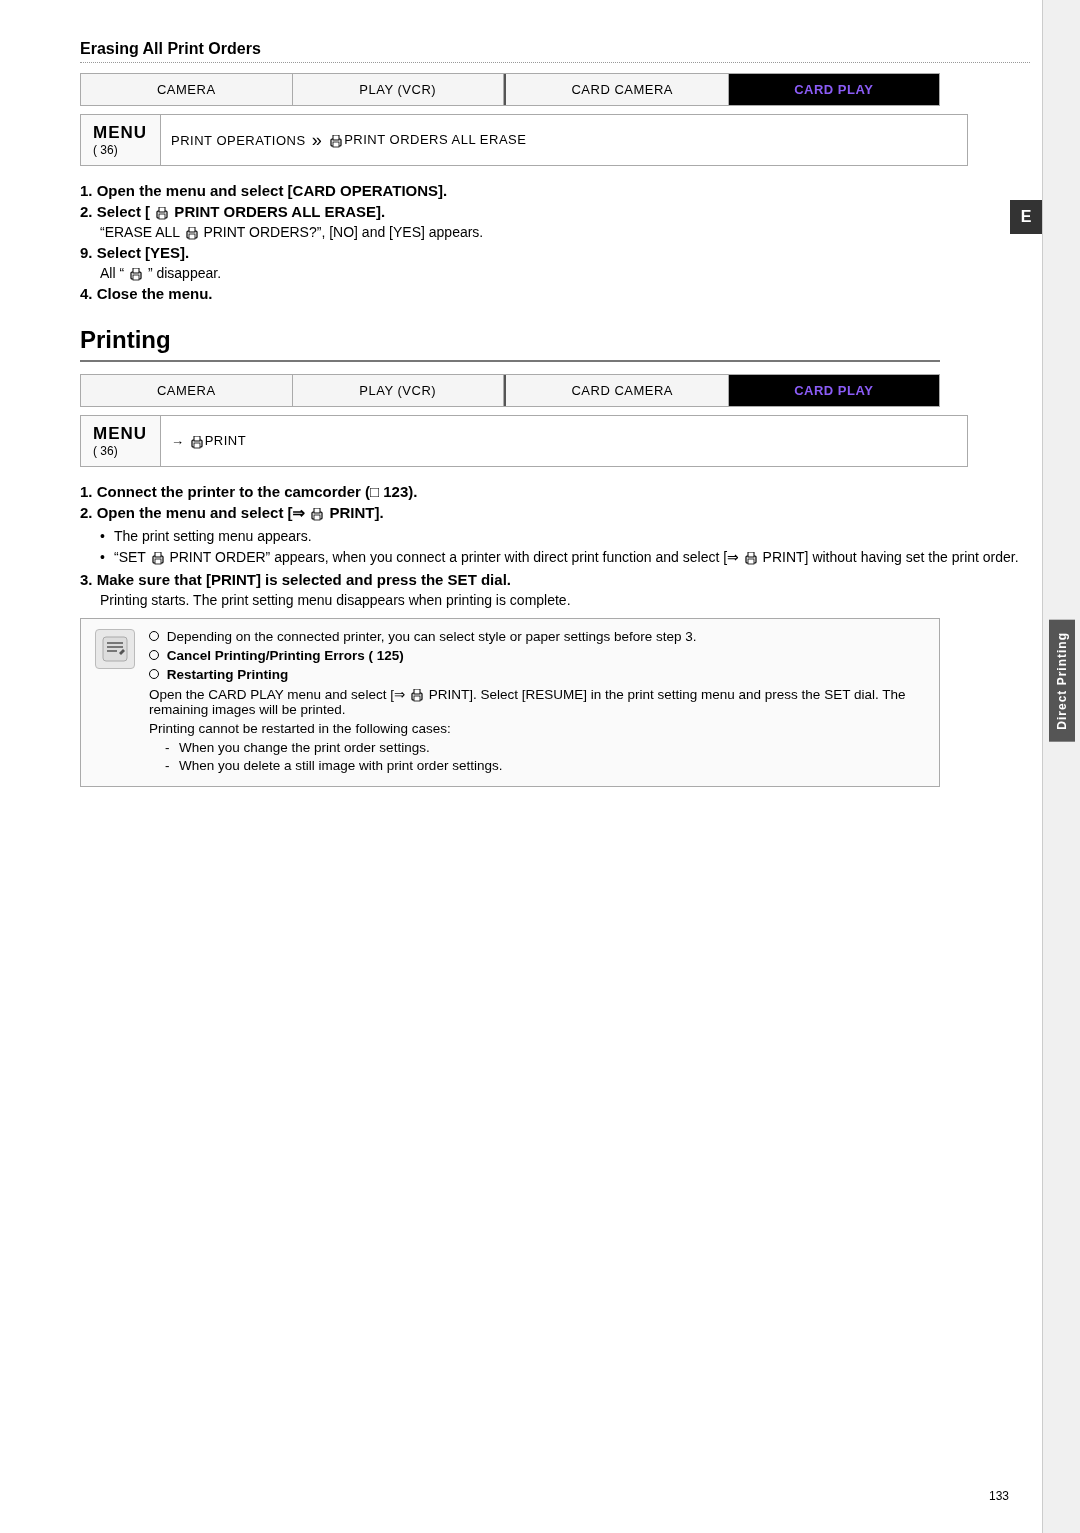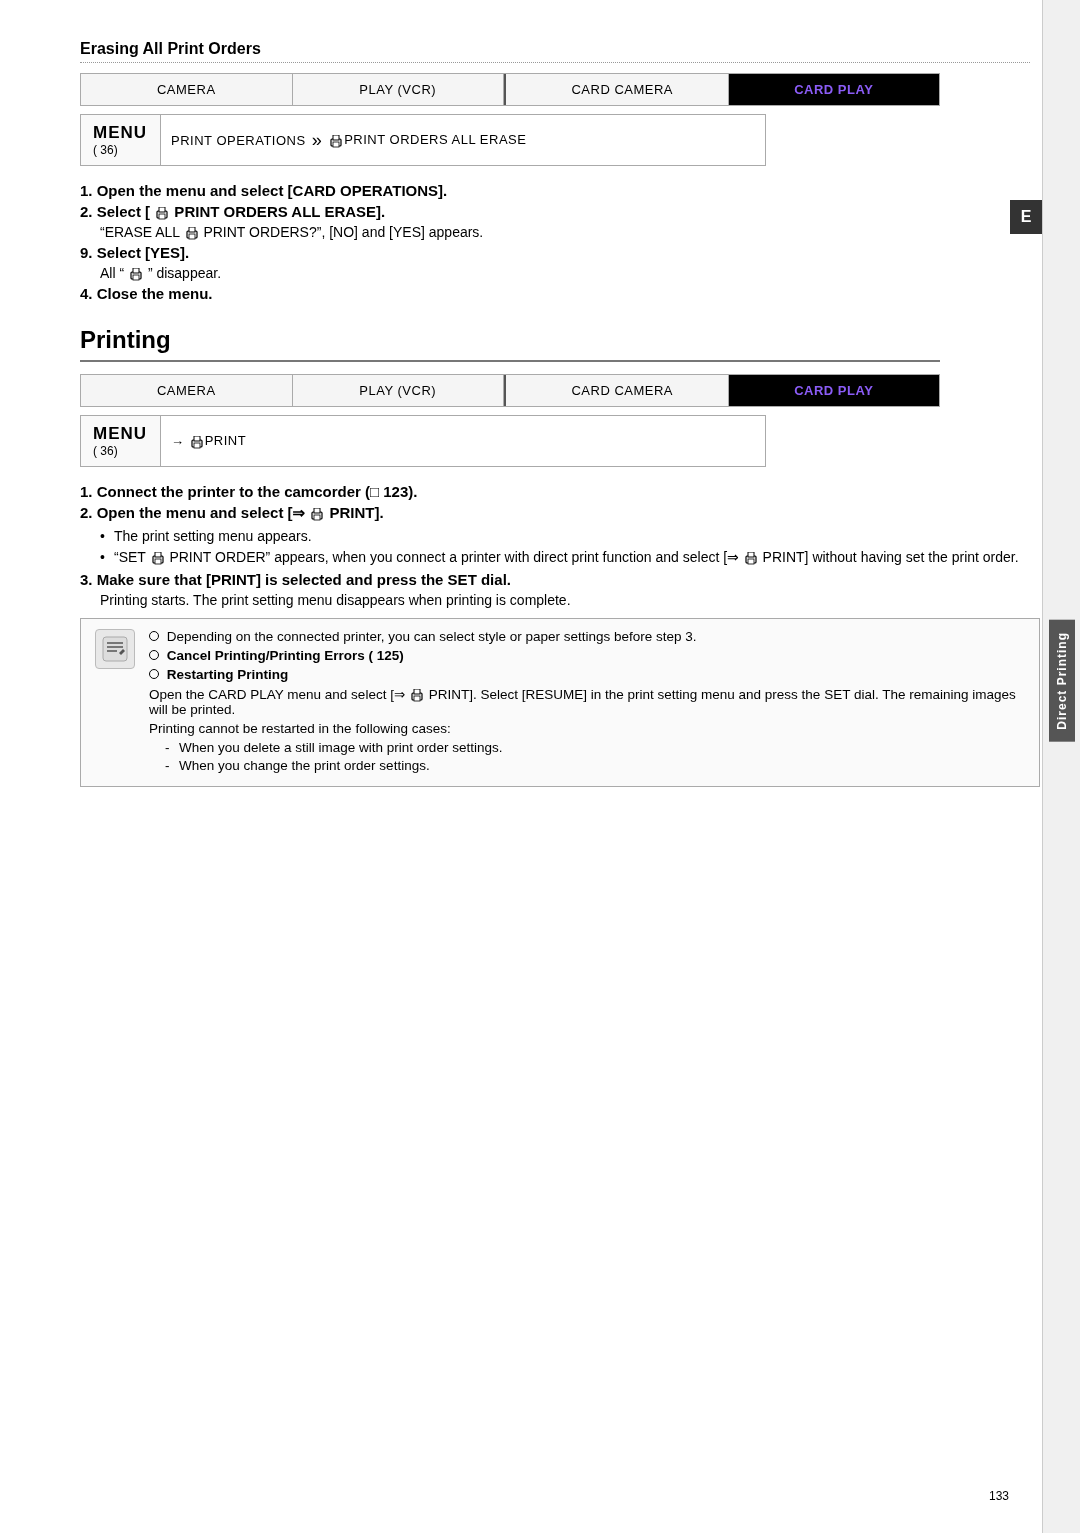--- a/index.html
+++ b/index.html
@@ -57,21 +57,21 @@
       border-left: 2px solid #555;
       padding-left: 15px;
     }
 
     
     .menu-row {
       display: flex;
       align-items: stretch;
       border: 1px solid #aaa;
       margin-bottom: 16px;
-      width: 686px;
+      width: 888px;
     }
     .menu-label {
       padding: 8px 12px;
       font-weight: bold;
       font-size: 16px;
       min-width: 80px;
       border-right: 1px solid #aaa;
       background: #f9f9f9;
       display: flex;
       flex-direction: column;
@@ -150,21 +150,21 @@
       left: 0;
     }
 
     
     .note-box {
       display: flex;
       align-items: flex-start;
       border: 1px solid #aaa;
       padding: 10px 14px;
       margin: 8px 0;
-      width: 960px;
+      width: 860px;
       background: #fafafa;
     }
     .note-icon {
       width: 40px;
       height: 40px;
       min-width: 40px;
       background: #e8e8e8;
       border: 1px solid #bbb;
       border-radius: 4px;
       display: flex;
@@ -418,22 +418,22 @@
       <div class="note-line">
         Open the CARD PLAY menu and select [⇒
         <svg class="print-icon" viewBox="0 0 14 13" xmlns="http://www.w3.org/2000/svg" style="display:inline-block;vertical-align:middle;">
           <rect x="2" y="4" width="10" height="7" rx="1" fill="none" stroke="#000" stroke-width="1.2"></rect>
           <rect x="4" y="0" width="6" height="5" fill="#fff" stroke="#000" stroke-width="1"></rect>
           <rect x="4" y="7" width="6" height="5" fill="#fff" stroke="#000" stroke-width="0.8"></rect>
         </svg>&nbsp;PRINT]. Select [RESUME] in the print setting menu and press the SET dial. The remaining images will be printed.
       </div>
       <div class="note-line">Printing cannot be restarted in the following cases:</div>
       <ul class="dash-list">
+        <li class="dash-item">When you change the print order settings.</li>
         <li class="dash-item">When you delete a still image with print order settings.</li>
-        <li class="dash-item">When you change the print order settings.</li>
       </ul>
     </div>
   </div>
 
 </div>
 
 <div class="e-tab">E</div>
 
 <div class="right-sidebar">
   <div class="sidebar-tab">Direct Printing</div>

